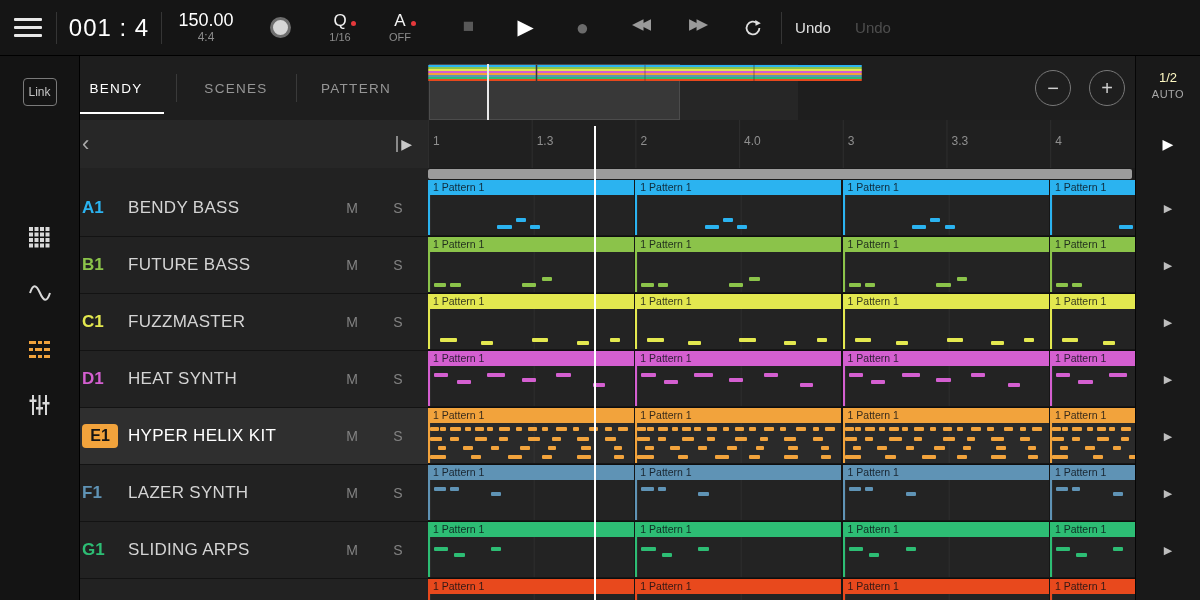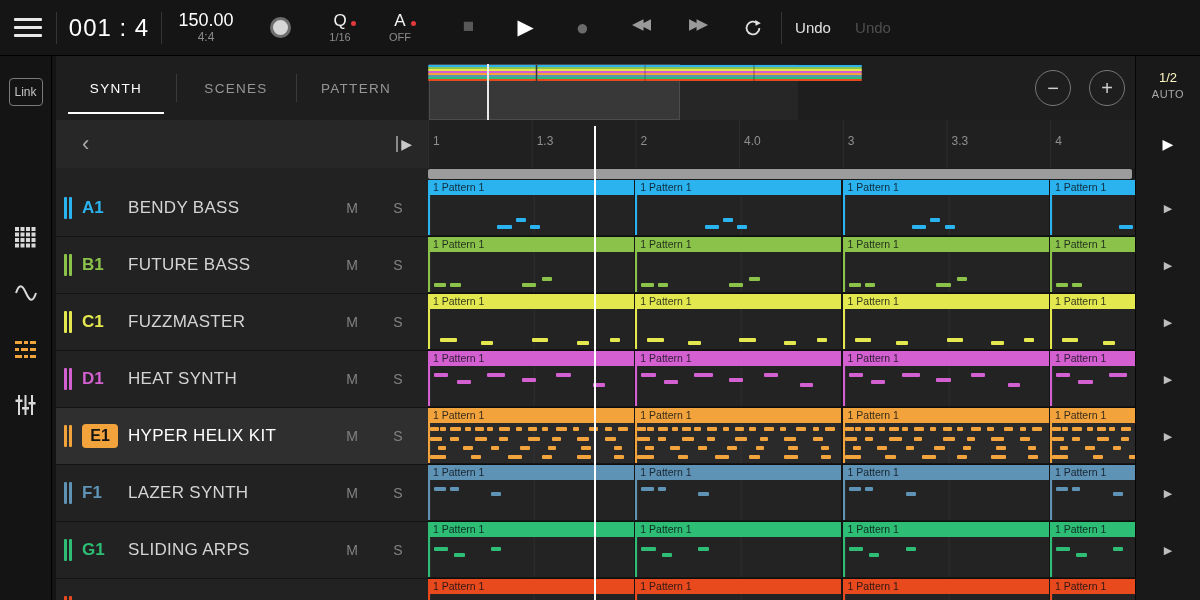--- a/index.html
+++ b/index.html
@@ -32,21 +32,21 @@
   .t-btn{width:57px;text-align:center;font-size:19px;cursor:pointer;user-select:none}
   .t-stop{color:#585858}
   .t-play{color:#fff;font-size:21px}
   .t-rec{color:#6b6b6b;font-size:22px}
   .t-skip{color:#9a9a9a;letter-spacing:-4px;font-size:15px}
   .loop-btn{width:56px;display:flex;justify-content:center;cursor:pointer}
   .undo{width:62px;text-align:center;font-size:15px;color:#e2e2e2;cursor:pointer}
   .redo{width:58px;text-align:center;font-size:15px;color:#4e4e4e;cursor:pointer}
 
   
-  .sidebar{position:absolute;left:0;top:56px;bottom:0;width:52px;background:#141414;border-right:1px solid #000;z-index:55}
+  .sidebar{position:absolute;left:0;top:56px;bottom:0;width:80px;background:#141414;border-right:1px solid #000;z-index:55}
   .link-btn{margin:22px auto 0;width:34px;height:28px;border:1px solid #7a7a7a;border-radius:4px;color:#c3c3c3;font-size:12px;display:flex;align-items:center;justify-content:center;cursor:pointer}
   .side-icons{position:absolute;top:170px;left:0;right:0;display:flex;flex-direction:column;gap:34px;align-items:center}
   .side-icon{width:22px;height:22px;cursor:pointer;display:flex;align-items:center;justify-content:center}
 
   
   .main{position:absolute;left:56px;top:56px;right:0;bottom:0;background:#1b1b1b;overflow:hidden}
   .cols{display:grid;grid-template-columns:372px 707px 65px}
 
   
   .header-row{height:64px;background:#1e1e1e}
@@ -213,21 +213,21 @@
           <rect x="13.5" y="8" width="7" height="2.5"></rect>
       </svg>
     </div>
   </div>
 </div>
 
 <div class="main">
 
   <div class="header-row cols">
     <div class="tabs" id="tabs">
-        <div class="tab active">SYNTH</div>
+        <div class="tab active">BENDY</div>
         <div class="tab">SCENES</div>
         <div class="tab">PATTERN</div>
       </div>
     <div class="header-mid">
       <div class="minimap">
         <div class="mini-viewport"></div>
         <div class="mini-stripes" id="mini-stripes">
             <div class="mini-row">
               <i style="left: 0%; background: rgb(43, 179, 240);"></i>
               <i style="left: 29.35%; background: rgb(43, 179, 240);"></i>

